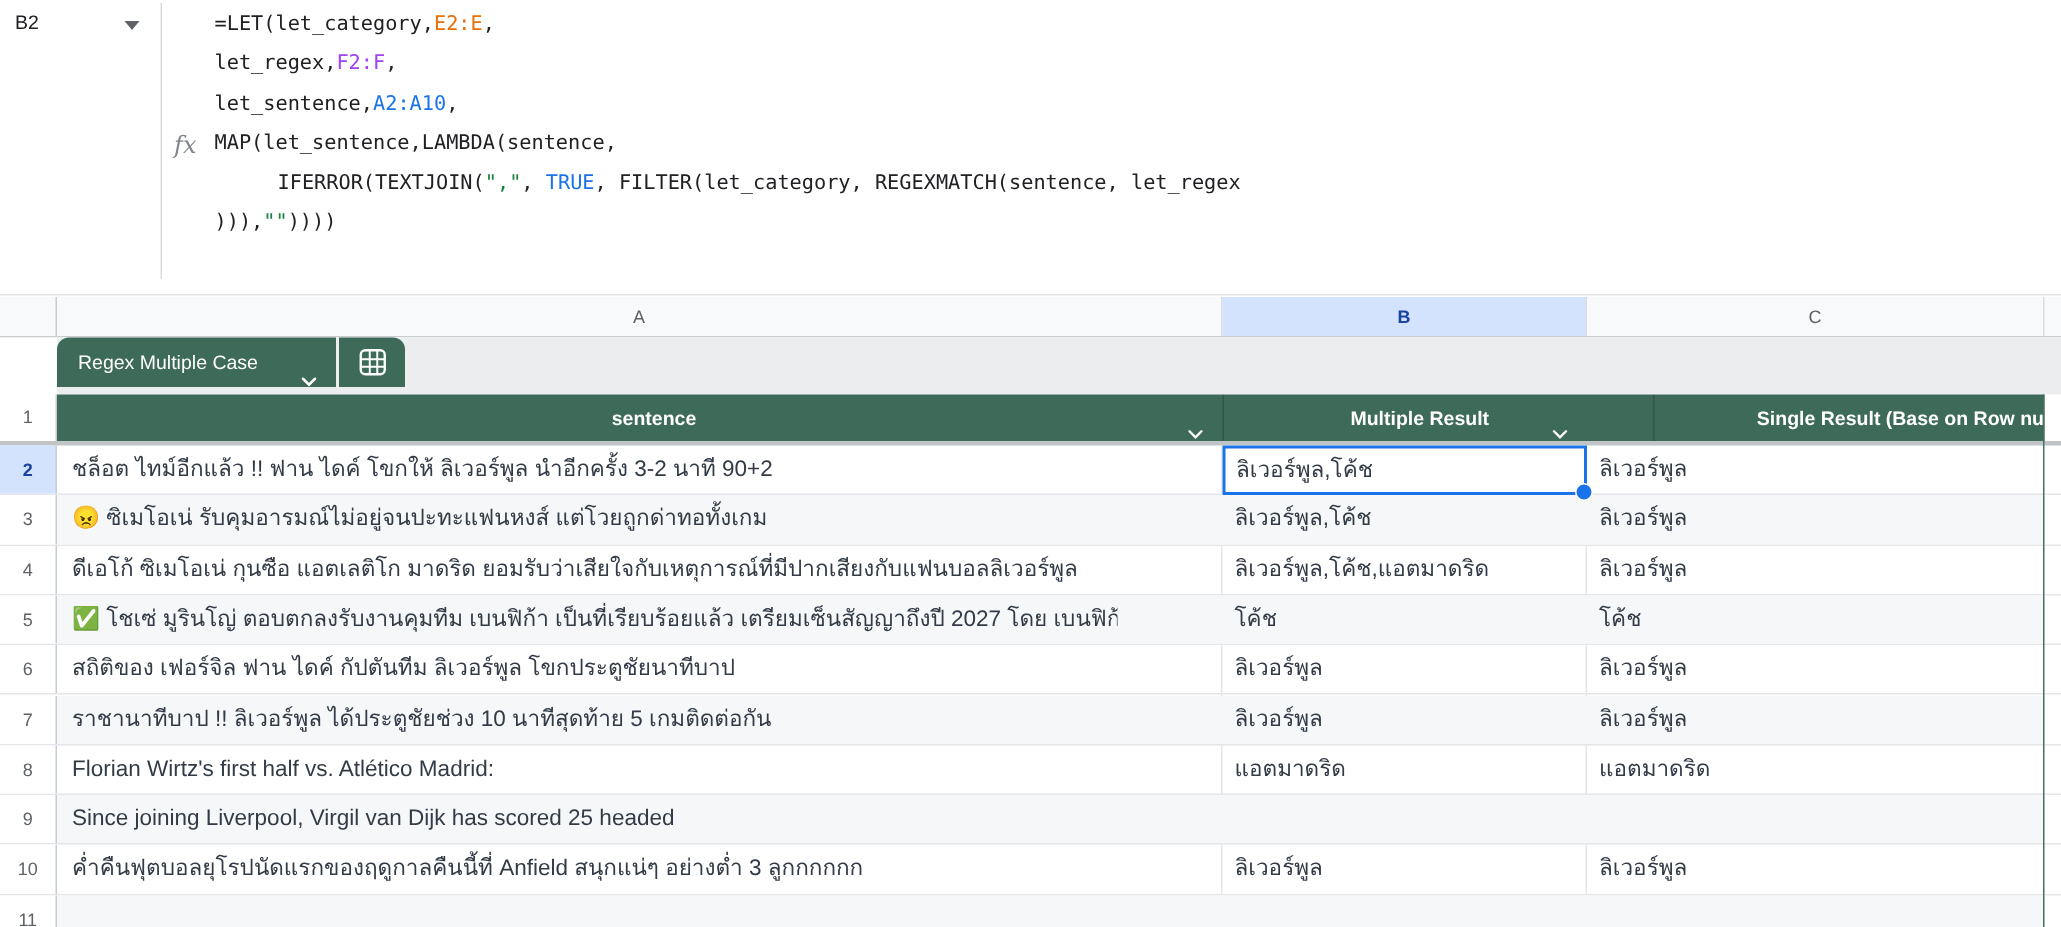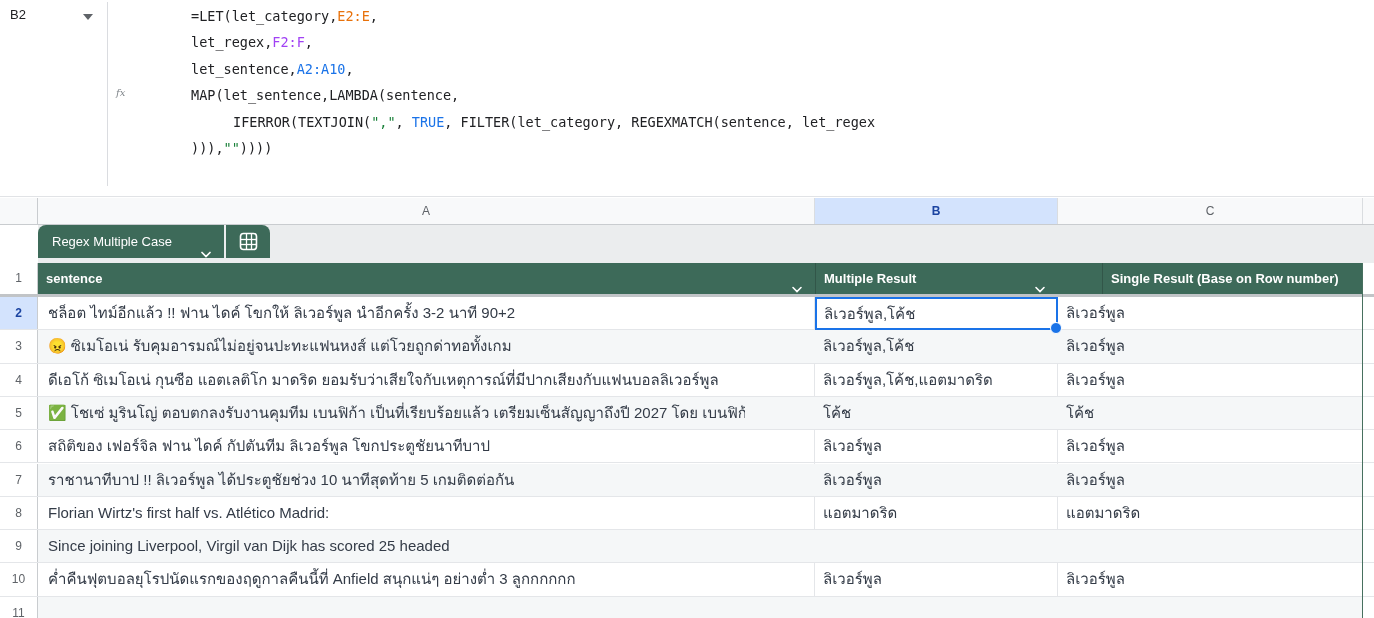--- a/index.html
+++ b/index.html
@@ -5,24 +5,24 @@
   html,body{margin:0;padding:0;background:#fff;}
   .screen{position:relative;width:1374px;height:618px;background:#fff;overflow:hidden;
           font-family:"Liberation Sans",sans-serif;color:#202124;}
   
   .namebox{position:absolute;left:10px;top:7px;font-size:13px;color:#202124;}
   .namebox-arrow{position:absolute;left:83px;top:14px;width:0;height:0;
                  border-left:5px solid transparent;border-right:5px solid transparent;
                  border-top:6px solid #5f6368;}
   .fbar-divider{position:absolute;left:107px;top:2px;width:1px;height:184px;background:#dadce0;}
   .fx{position:absolute;left:116px;top:87px;font-family:"DejaVu Serif",serif;
-      font-style:italic;font-size:10px;color:#80868b;}
+      font-style:italic;font-size:16px;color:#80868b;}
   .flines{position:absolute;left:143px;top:3px;}
   .f-line{height:26.4px;line-height:26.4px;font-family:"DejaVu Sans Mono",monospace;
-          font-size:13.5px;white-space:pre;margin-left:48px;}
+          font-size:13.5px;white-space:pre;}
   
   .grid{position:absolute;left:0;top:196px;width:1374px;height:422px;border-top:1px solid #e1e3e6;}
   .col-letter-row{position:absolute;left:0;top:1px;width:1374px;height:27px;
                   background:#f8f9fa;border-bottom:1px solid #c9cccf;box-sizing:border-box;}
   .corner-cell{position:absolute;left:0;top:0;width:38px;height:26px;background:#f8f9fa;
                border-right:1px solid #c9cccf;box-sizing:border-box;}
   .col-letter{position:absolute;top:0;height:26px;line-height:26px;text-align:center;
               font-size:12px;color:#5f6368;border-right:1px solid #dadde0;box-sizing:border-box;}
   .col-a{left:38px;width:777px;}
   .col-b{left:815px;width:243px;background:#d3e3fd;color:#1b44a1;font-weight:bold;}
@@ -31,21 +31,21 @@
   .tab-strip-fill{position:absolute;left:38px;top:0;width:1336px;height:38px;background:#ebedee;}
   .table-tab{position:absolute;left:38px;top:0;width:186px;height:33px;background:#3d6a59;
              border-radius:8px 0 0 0;color:#fff;font-size:13px;font-weight:normal;
              line-height:33px;padding-left:14px;box-sizing:border-box;}
   .table-tab-icon{position:absolute;left:226px;top:0;width:44px;height:33px;background:#3d6a59;
                   border-radius:0 8px 0 0;display:flex;align-items:center;justify-content:center;}
   .tab-chev{position:absolute;right:12px;top:13px;}
   
   .hdr-row{position:absolute;left:38px;top:66px;width:1325px;height:31px;background:#3d6a59;}
   .hdr-cell{position:absolute;top:0;height:31px;line-height:31px;color:#fff;font-size:13px;
-            font-weight:bold;padding-left:8px;box-sizing:border-box;white-space:nowrap;overflow:hidden;}
+            font-weight:bold;padding-left:19px;box-sizing:border-box;white-space:nowrap;overflow:hidden;text-align:center;}
   .hdr-a{left:0;width:777px;}
   .hdr-b{left:777px;width:243px;border-left:1px solid rgba(0,0,0,0.18);}
   .hdr-c{left:1064px;width:346px;border-left:1px solid rgba(0,0,0,0.18);}
   .hdr-chev{position:absolute;right:12px;top:11px;}
   .hdr-gutter{position:absolute;left:0;top:66px;width:38px;height:31px;background:#fff;
               border-right:1px solid #c9cccf;box-sizing:border-box;
               font-size:12px;color:#5f6368;text-align:center;line-height:31px;}
   .freeze-bar{position:absolute;left:0;top:97px;width:1374px;height:3px;background:#c1c4c7;}
   
   .data-area{position:absolute;left:0;top:100px;width:1374px;height:322px;}

